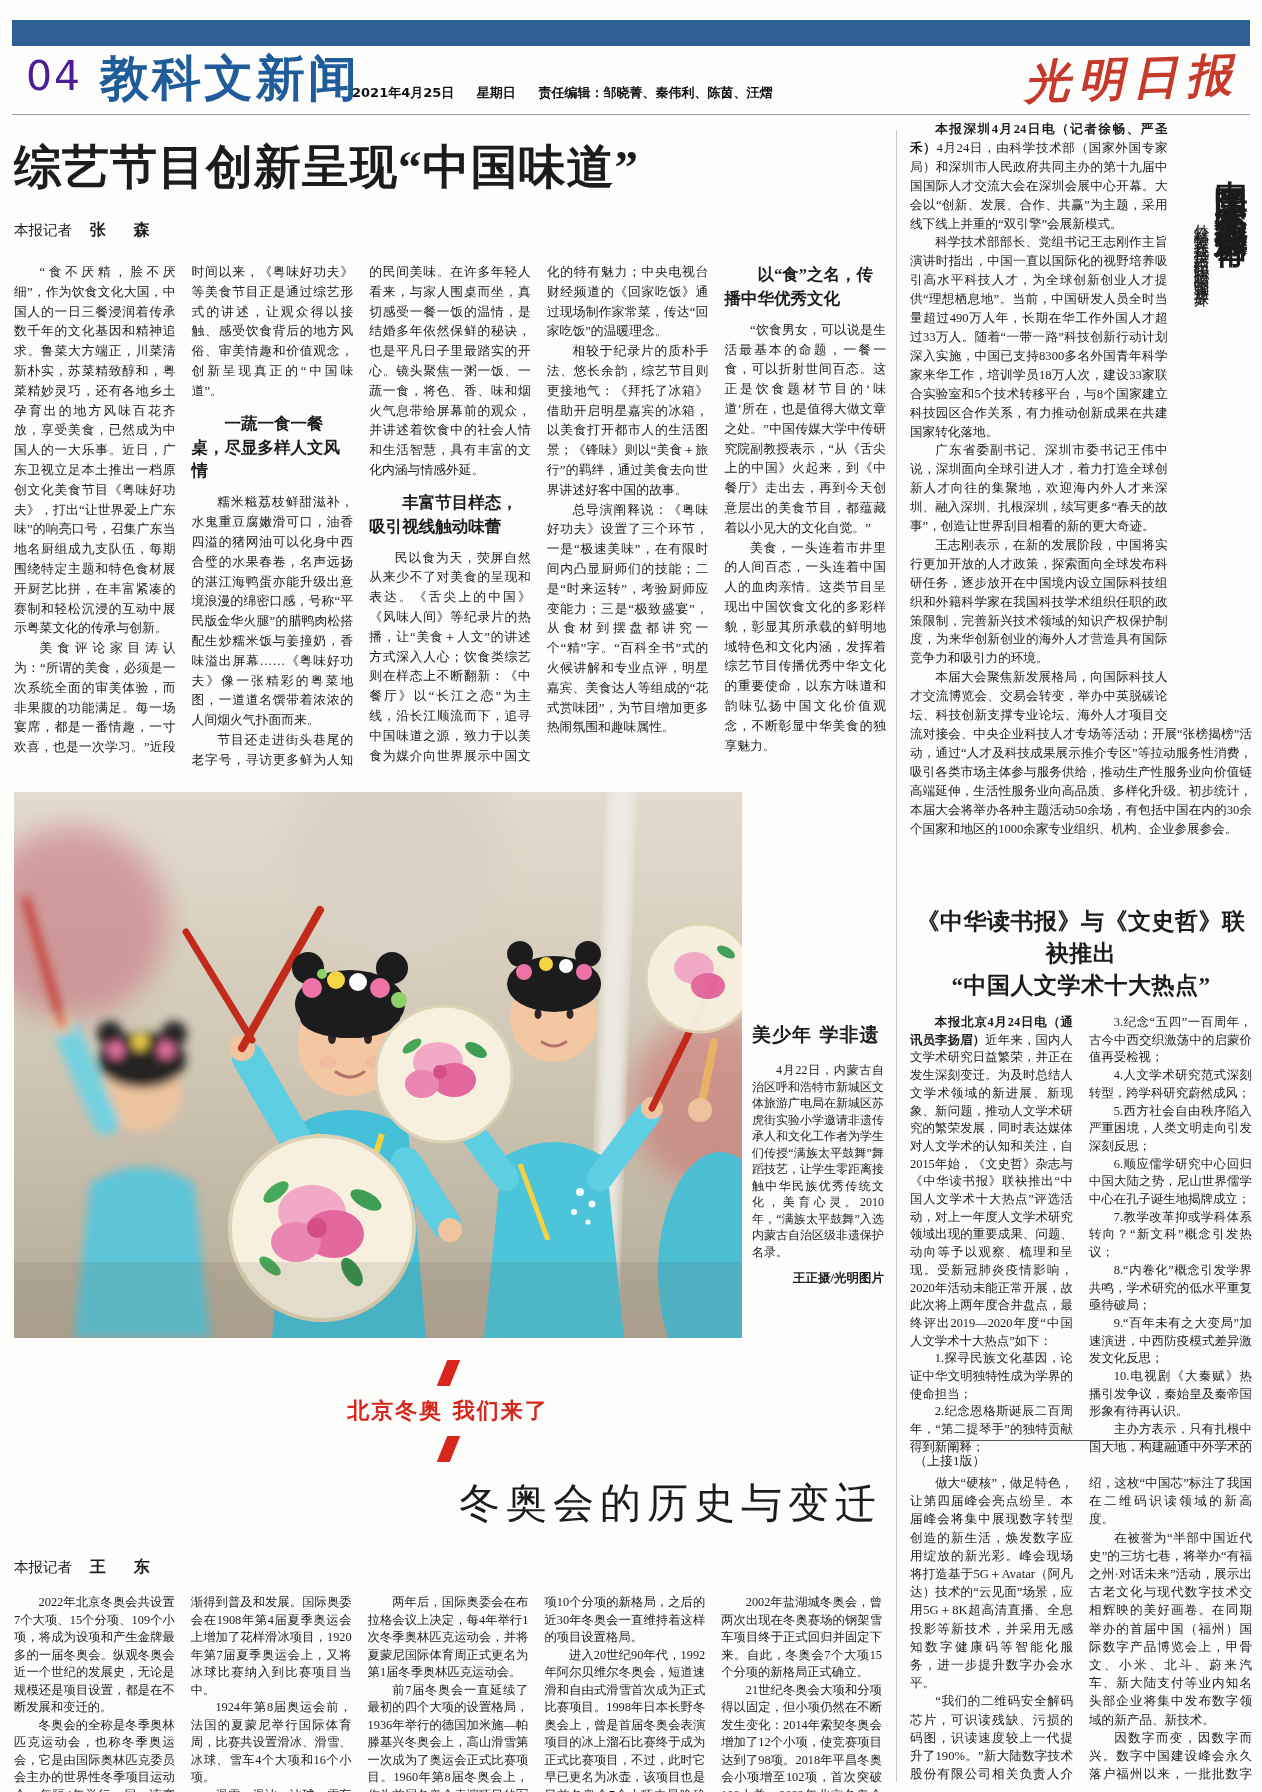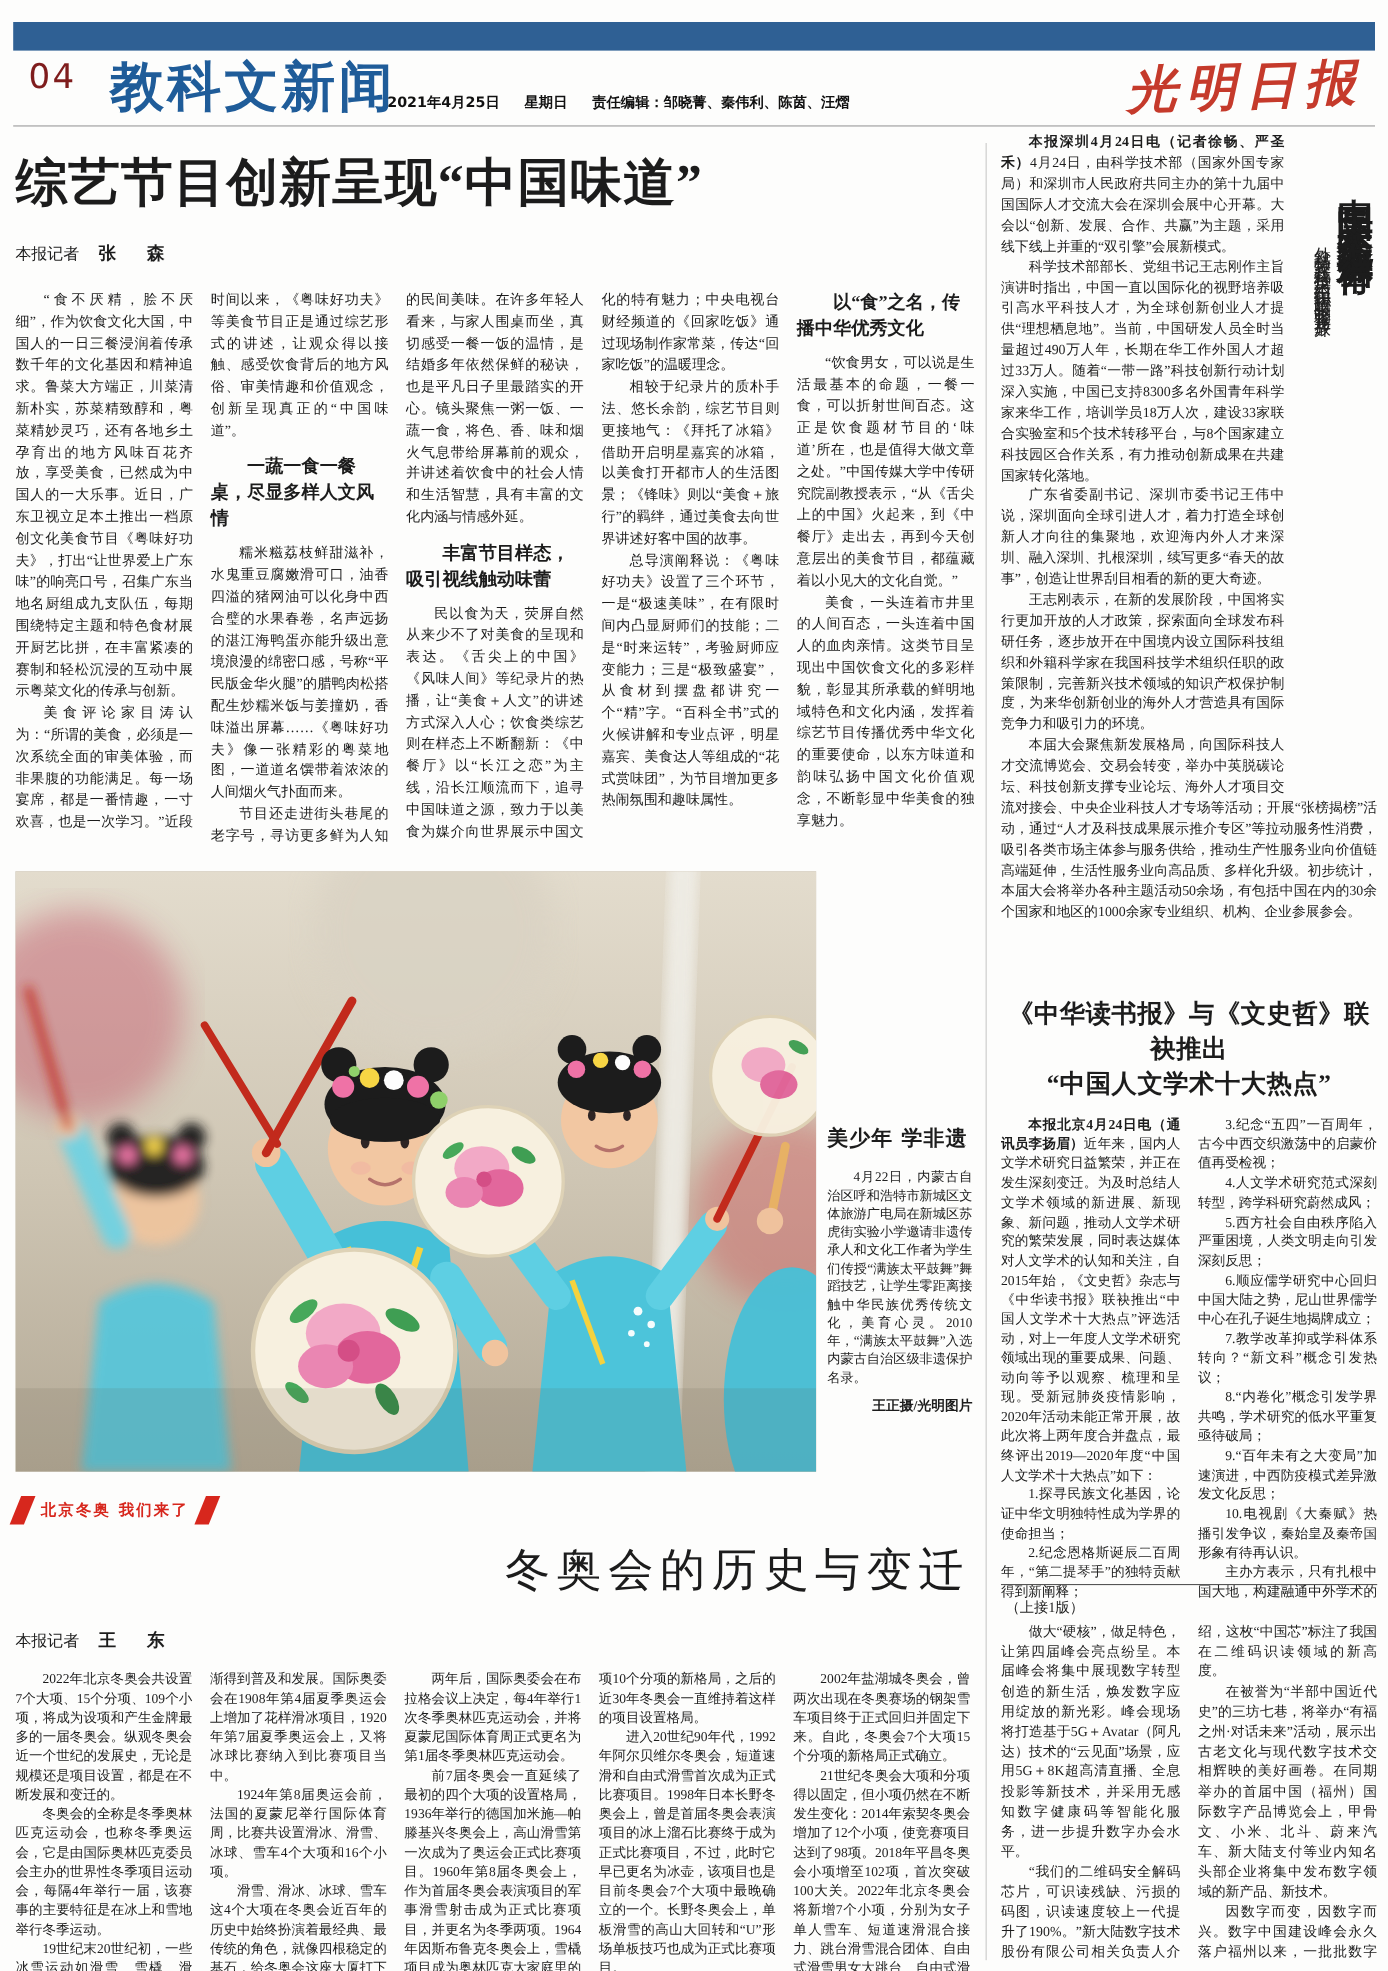--- a/index.html
+++ b/index.html
@@ -1,21 +1,21 @@
 <!DOCTYPE html>
 <html><head>
 <meta charset="utf-8">
 <style>
   html,body{margin:0;padding:0;background:#e8e8e8;}
   .page{position:relative;width:1262px;height:1792px;margin:0 auto;background:#fdfdfc;
         font-family:"Liberation Serif","DejaVu Serif",serif;color:#1c1c1c;overflow:hidden;}
   
   .topbar{position:absolute;left:12px;top:20px;width:1238px;height:26px;background:#2f6094;}
   .pagenum{position:absolute;left:26px;top:52px;font-family:"DejaVu Sans",sans-serif;
-           font-size:31px;color:#7f1d1d;letter-spacing:2px;}
+           font-size:41px;color:#4c1d95;letter-spacing:2px;}
   .section-title{position:absolute;left:100px;top:46px;font-family:"DejaVu Sans","Liberation Sans",sans-serif;
            font-size:49px;font-weight:900;color:#1f5c99;letter-spacing:3px;}
   .dateline{position:absolute;left:352px;top:84px;font-family:"DejaVu Sans",sans-serif;
            font-size:13px;font-weight:700;color:#111;}
   .dateline .sep{display:inline-block;width:18px;}
   .masthead{position:absolute;right:22px;top:48px;font-size:46px;font-weight:900;color:#c53a2b;
            font-style:italic;letter-spacing:8px;transform:rotate(-2deg);font-family:"Liberation Serif",serif;}
   .header-rule{position:absolute;left:12px;top:114px;width:1238px;border-top:1px solid #9a9a9a;}
   .v-divider{position:absolute;left:896px;top:130px;width:1px;height:1652px;background:#c9c9c9;}
   
@@ -50,21 +50,21 @@
   .hotspots-body{margin-top:12px;height:446px;column-count:2;column-gap:16px;
            font-size:12.4px;line-height:17.7px;overflow:hidden;}
   .section-rule{position:absolute;left:910px;top:1440px;width:342px;border-top:1px solid #555;}
   
   .jump{position:absolute;left:910px;top:1452px;width:342px;}
   .jump-label{margin:0 0 4px 4px;font-size:13px;}
   .jump-body{height:318px;column-count:2;column-gap:16px;font-size:12.6px;line-height:18.2px;overflow:hidden;}
   
   .olympics{position:absolute;left:14px;top:1360px;width:868px;}
   .kicker{display:flex;align-items:center;gap:10px;font-family:"DejaVu Sans",sans-serif;
-          font-size:14px;font-weight:900;color:#d7271d;letter-spacing:2px;}
+          font-size:22px;font-weight:900;color:#d7271d;letter-spacing:2px;flex-direction:column;}
   .kbar{display:inline-block;width:13px;height:26px;background:#d7271d;transform:skewX(-22deg);}
   .olympics h2{margin:14px 0 0 0;font-size:41px;font-weight:400;letter-spacing:6px;text-align:right;}
   .oly-body{margin-top:16px;height:300px;column-count:5;column-gap:16px;
           font-size:12.3px;line-height:17.5px;overflow:hidden;}
 </style>
 </head>
 <body>
 
 <div class="page">
 

